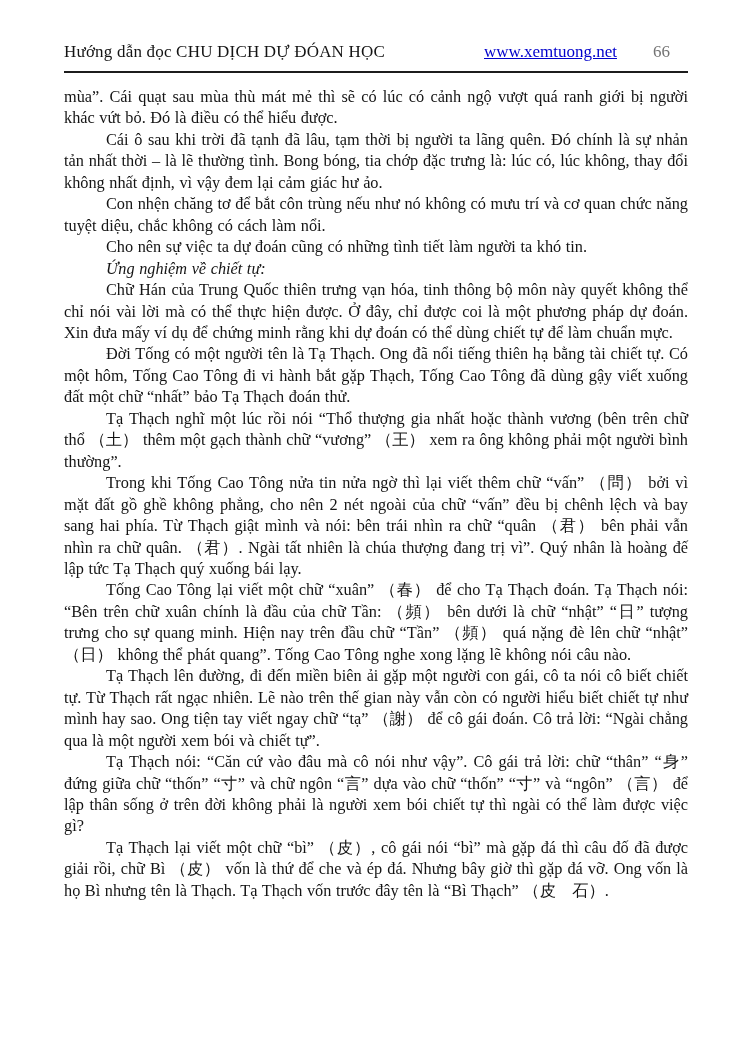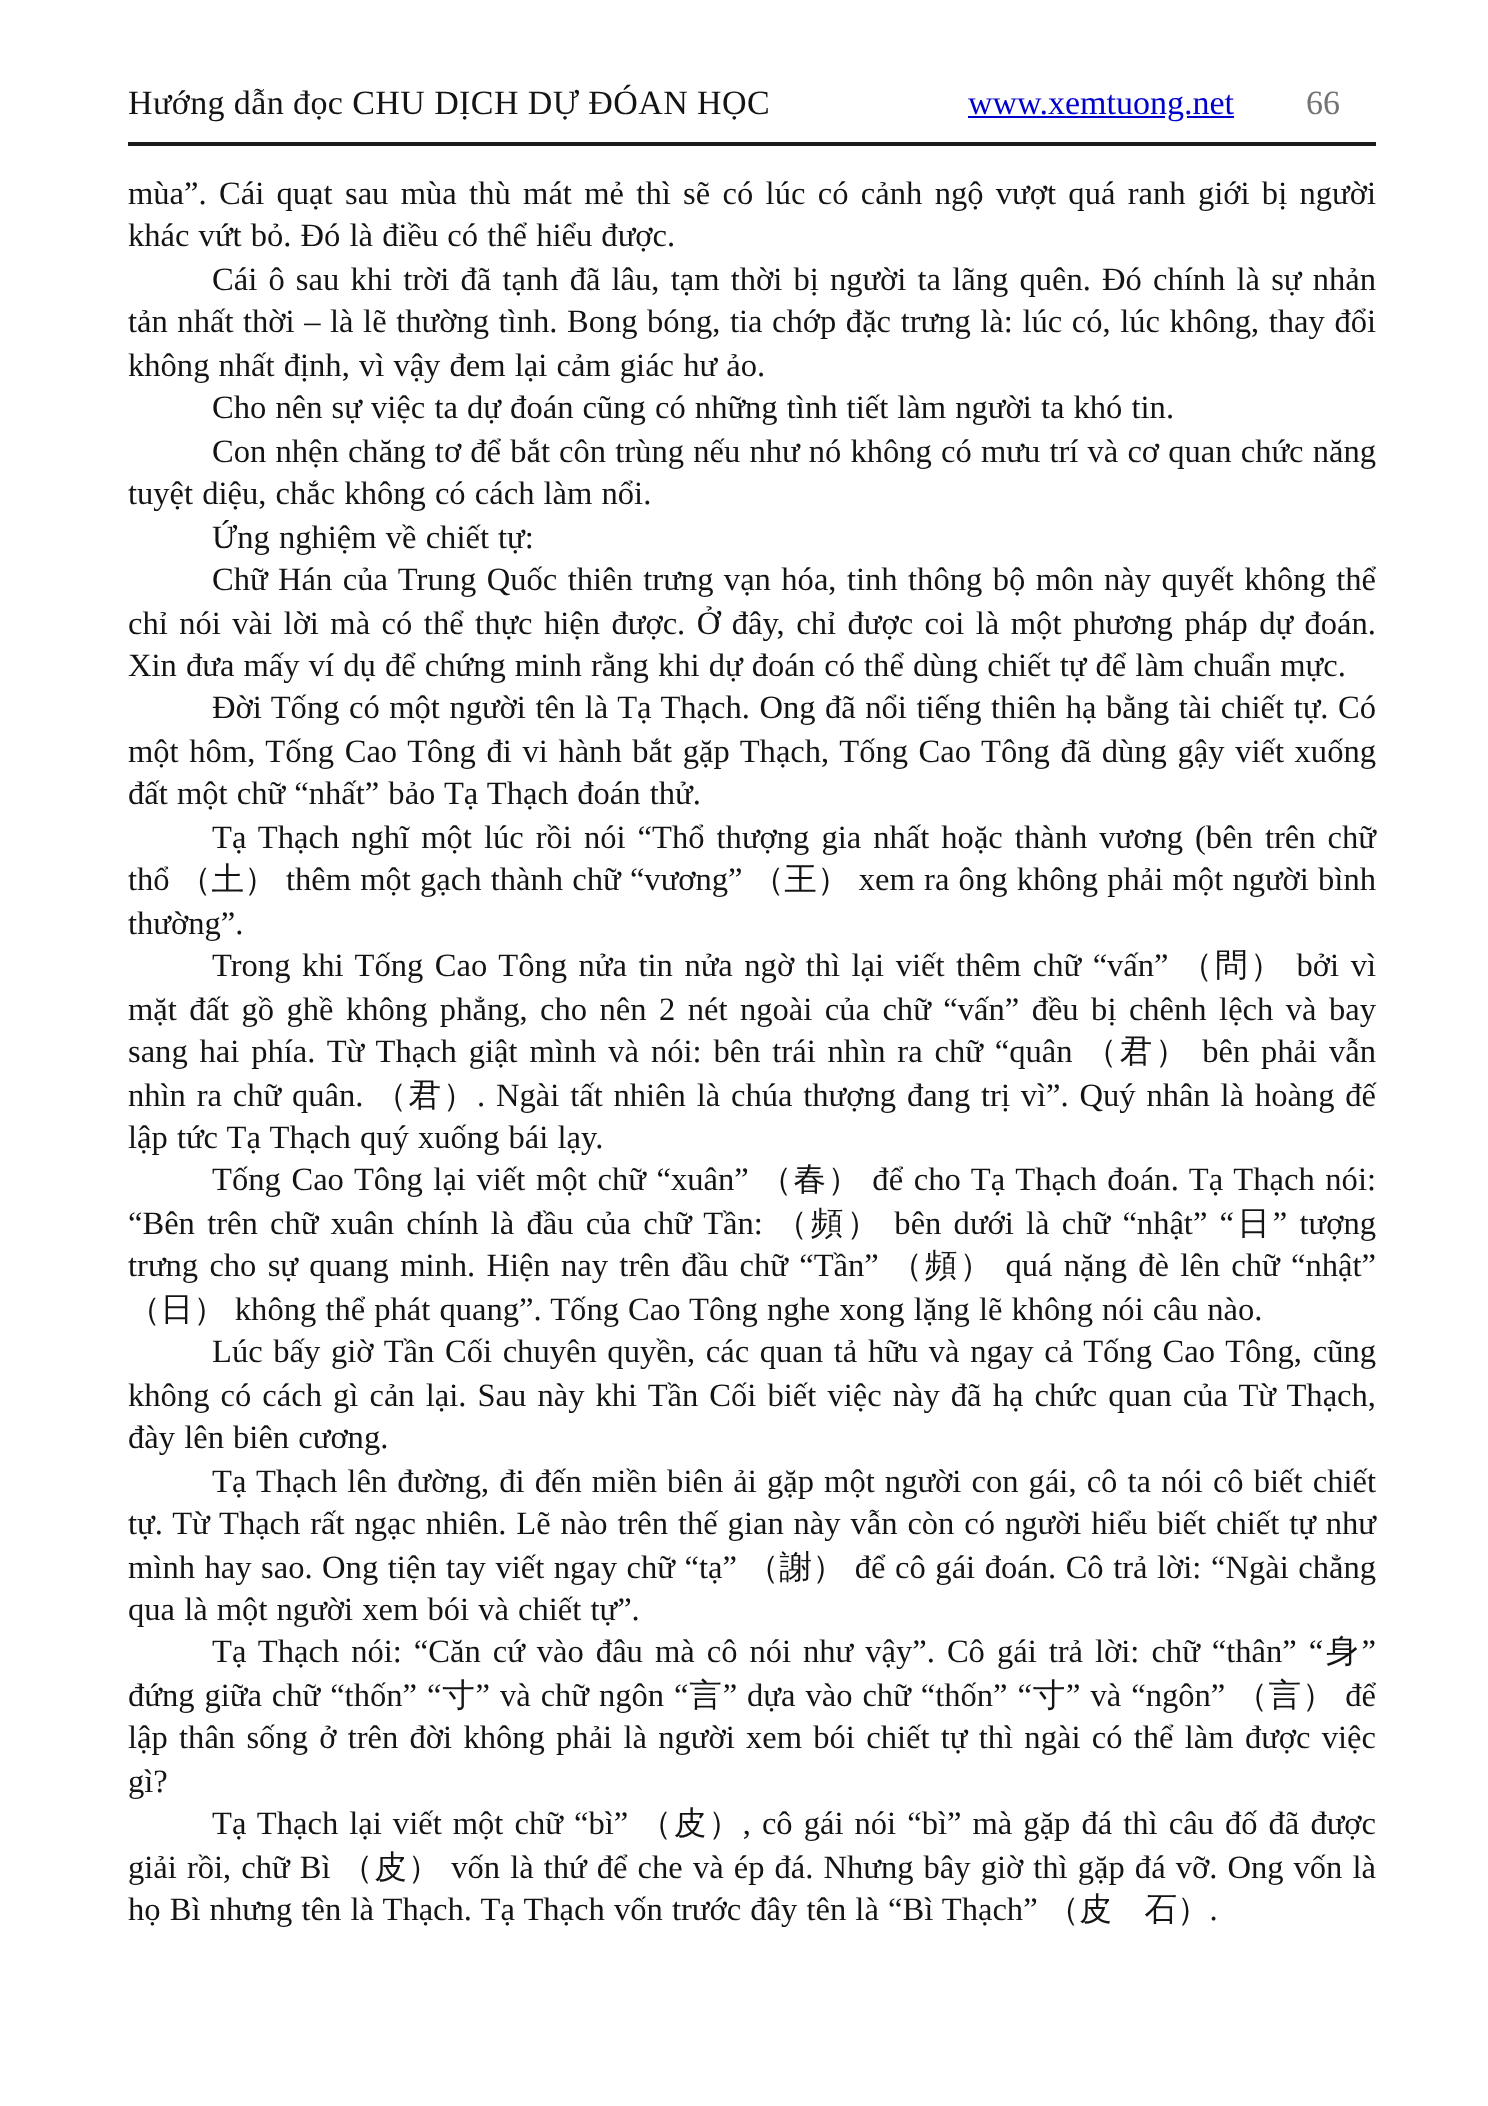--- a/index.html
+++ b/index.html
@@ -54,47 +54,46 @@
     text-align: justify;
   }
   .para {
     margin: 0;
     font-size: 16.3px;
     line-height: 21.45px;
     text-indent: 42px;
     word-spacing: 0.5px;
   }
   .para.noindent { text-indent: 0; }
-  .para.italic { }
+  .para.italic { font-style: italic; }
 </style>
 </head>
 <body>
 
 <div class="page">
 
   <header class="page-header">
     <span class="hdr-title">Hướng dẫn đọc CHU DỊCH DỰ ĐÓAN HỌC</span>
     <span class="hdr-right">
       <a class="hdr-link">www.xemtuong.net</a>
       <span class="hdr-page-num">66</span>
     </span>
   </header>
 
   <hr class="rule">
 
   <main class="doc-body">
     <p class="para noindent">mùa”. Cái quạt sau mùa thù mát mẻ thì sẽ có lúc có cảnh ngộ vượt quá ranh giới bị người khác vứt bỏ. Đó là điều có thể hiểu được.</p>
     <p class="para">Cái ô sau khi trời đã tạnh đã lâu, tạm thời bị người ta lãng quên. Đó chính là sự nhản tản nhất thời – là lẽ thường tình. Bong bóng, tia chớp đặc trưng là: lúc có, lúc không, thay đổi không nhất định, vì vậy đem lại cảm giác hư ảo.</p>
+    <p class="para">Con nhện chăng tơ để bắt côn trùng nếu như nó không có mưu trí và cơ quan chức năng tuyệt diệu, chắc không có cách làm nổi.</p>
     <p class="para">Cho nên sự việc ta dự đoán cũng có những tình tiết làm người ta khó tin.</p>
-    <p class="para">Con nhện chăng tơ để bắt côn trùng nếu như nó không có mưu trí và cơ quan chức năng tuyệt diệu, chắc không có cách làm nổi.</p>
     <p class="para italic">Ứng nghiệm về chiết tự:</p>
     <p class="para">Chữ Hán của Trung Quốc thiên trưng vạn hóa, tinh thông bộ môn này quyết không thể chỉ nói vài lời mà có thể thực hiện được. Ở đây, chỉ được coi là một phương pháp dự đoán. Xin đưa mấy ví dụ để chứng minh rằng khi dự đoán có thể dùng chiết tự để làm chuẩn mực.</p>
     <p class="para">Đời Tống có một người tên là Tạ Thạch. Ong đã nổi tiếng thiên hạ bằng tài chiết tự. Có một hôm, Tống Cao Tông đi vi hành bắt gặp Thạch, Tống Cao Tông đã dùng gậy viết xuống đất một chữ “nhất” bảo Tạ Thạch đoán thử.</p>
     <p class="para">Tạ Thạch nghĩ một lúc rồi nói “Thổ thượng gia nhất hoặc thành vương (bên trên chữ thổ （土） thêm một gạch thành chữ “vương” （王） xem ra ông không phải một người bình thường”.</p>
     <p class="para">Trong khi Tống Cao Tông nửa tin nửa ngờ thì lại viết thêm chữ “vấn” （問） bởi vì mặt đất gồ ghề không phẳng, cho nên 2 nét ngoài của chữ “vấn” đều bị chênh lệch và bay sang hai phía. Từ Thạch giật mình và nói: bên trái nhìn ra chữ “quân （君） bên phải vẫn nhìn ra chữ quân. （君）. Ngài tất nhiên là chúa thượng đang trị vì”. Quý nhân là hoàng đế lập tức Tạ Thạch quý xuống bái lạy.</p>
     <p class="para">Tống Cao Tông lại viết một chữ “xuân” （春） để cho Tạ Thạch đoán. Tạ Thạch nói: “Bên trên chữ xuân chính là đầu của chữ Tần: （頻） bên dưới là chữ “nhật” “日” tượng trưng cho sự quang minh. Hiện nay trên đầu chữ “Tần” （頻） quá nặng đè lên chữ “nhật” （日） không thể phát quang”. Tống Cao Tông nghe xong lặng lẽ không nói câu nào.</p>
-    <p class="para">Lúc bấy giờ Tần Cối chuyên quyền, các quan tả hữu và ngay cả Tống Cao Tông, cũng không có cách gì cản lại. Sau này khi Tần Cối biết việc này đã hạ chức quan của Từ Thạch, đày lên biên cương.</p>
     <p class="para">Tạ Thạch lên đường, đi đến miền biên ải gặp một người con gái, cô ta nói cô biết chiết tự. Từ Thạch rất ngạc nhiên. Lẽ nào trên thế gian này vẫn còn có người hiểu biết chiết tự như mình hay sao. Ong tiện tay viết ngay chữ “tạ” （謝） để cô gái đoán. Cô trả lời: “Ngài chẳng qua là một người xem bói và chiết tự”.</p>
     <p class="para">Tạ Thạch nói: “Căn cứ vào đâu mà cô nói như vậy”. Cô gái trả lời: chữ “thân” “身” đứng giữa chữ “thốn” “寸” và chữ ngôn “言” dựa vào chữ “thốn” “寸” và “ngôn” （言） để lập thân sống ở trên đời không phải là người xem bói chiết tự thì ngài có thể làm được việc gì?</p>
     <p class="para">Tạ Thạch lại viết một chữ “bì” （皮）, cô gái nói “bì” mà gặp đá thì câu đố đã được giải rồi, chữ Bì （皮） vốn là thứ để che và ép đá. Nhưng bây giờ thì gặp đá vỡ. Ong vốn là họ Bì nhưng tên là Thạch. Tạ Thạch vốn trước đây tên là “Bì Thạch” （皮　石）.</p>
   </main>
 
 </div>
 
 </body></html>

